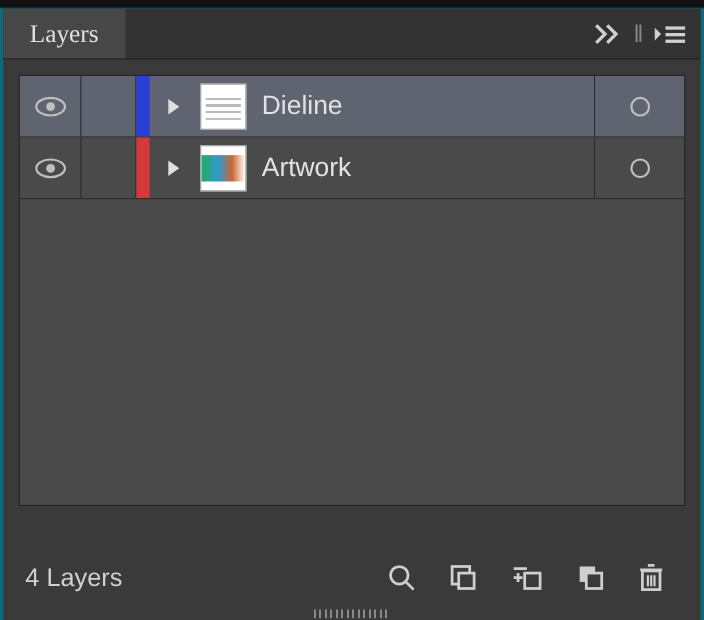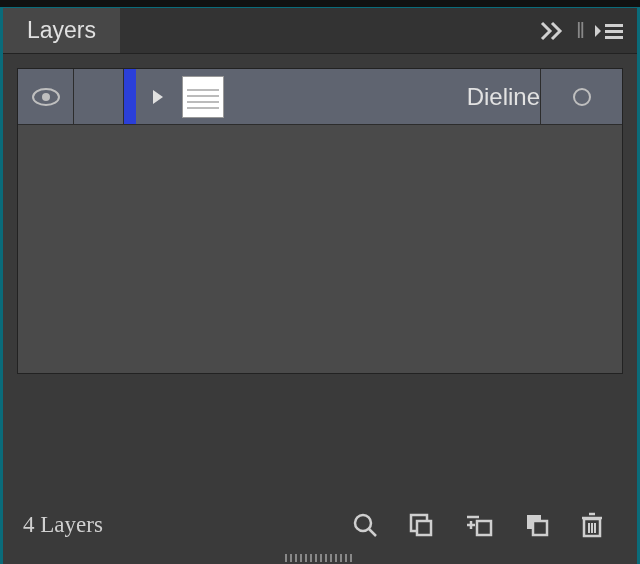--- a/index.html
+++ b/index.html
@@ -30,43 +30,43 @@
     border-bottom: 1px solid #222;
   }
   .tab {
     padding: 10px 24px;
     font-size: 23px;
     color: #b5b5b5;
     cursor: pointer;
     background: #3f3f3f;
     height: 100%;
     display: flex;
-    align-items: center;
+    align-items: flex-start;
+    font-family: Liberation Serif, serif;
   }
   .tab.active {
     background: #474747;
     color: #e0e0e0;
   }
   .tab-bar .spacer { flex: 1; }
   .tab-controls {
     display: flex;
     align-items: center;
     gap: 10px;
     padding-right: 14px;
   }
   .tab-controls .btn { cursor: pointer; color: #c8c8c8; }
   .skip-icon svg, .menu-icon svg { display:block; }
 
   .layers-list {
     border: 1px solid #222;
     margin: 14px 14px 0 14px;
     background: #4a4a4a;
-    height: 306px;
+    height: 392px;
     overflow: hidden;
-    text-align: right;
   }
   .layer-row {
     display: flex;
     align-items: center;
     height: 56px;
     border-bottom: 1px solid #2c2c2c;
   }
   .layer-row.selected { background: #5f6470; }
   .vis-cell {
     width: 56px;
@@ -147,21 +147,20 @@
     right: 14px;
     height: 50px;
     display: flex;
     align-items: center;
     background: #3a3a3a;
   }
   .footer-count {
     font-size: 23px;
     color: #d0d0d0;
     padding-left: 6px;
-    font-family: Liberation Serif, serif;
   }
   .footer .spacer { flex: 1; }
   .footer-btns {
     display: flex;
     gap: 28px;
     padding-right: 18px;
   }
   .footer-btns .fbtn {
     cursor: pointer;
     color: #cfcfcf;
@@ -234,20 +233,44 @@
           </svg>
         </div>
         <div class="thumb">
           <div class="thumb-lines"></div>
         </div>
         <div class="layer-name">Dieline</div>
         <div class="target-cell">
           <div class="target-circle"></div>
         </div>
       </div>
+      <div class="layer-row">
+        <div class="vis-cell">
+          <span class="eye">
+            <svg width="30" height="20" viewBox="0 0 30 20">
+              <ellipse cx="15" cy="10" rx="13" ry="8" stroke="#bfbfbf" stroke-width="2" fill="none"></ellipse>
+              <circle cx="15" cy="10" r="4" fill="#bfbfbf"></circle>
+            </svg>
+          </span>
+        </div>
+        <div class="lock-cell"></div>
+        <div class="color-strip" style="background:#d43a3a"></div>
+        <div class="expand-cell">
+          <svg width="14" height="16" viewBox="0 0 14 16">
+            <path d="M2 1 L12 8 L2 15 Z" fill="#e0e0e0"></path>
+          </svg>
+        </div>
+        <div class="thumb">
+          <div class="thumb-art"></div>
+        </div>
+        <div class="layer-name">Artwork</div>
+        <div class="target-cell">
+          <div class="target-circle"></div>
+        </div>
+      </div>
     </div>
 
   <div class="footer">
     <span class="footer-count">4 Layers</span>
     <div class="spacer"></div>
     <div class="footer-btns">
       <span class="fbtn">
         <svg width="28" height="28" viewBox="0 0 28 28">
             <circle cx="12" cy="12" r="8" stroke="#cfcfcf" stroke-width="2.5" fill="none"></circle>
             <line x1="18" y1="18" x2="25" y2="25" stroke="#cfcfcf" stroke-width="2.5"></line>

